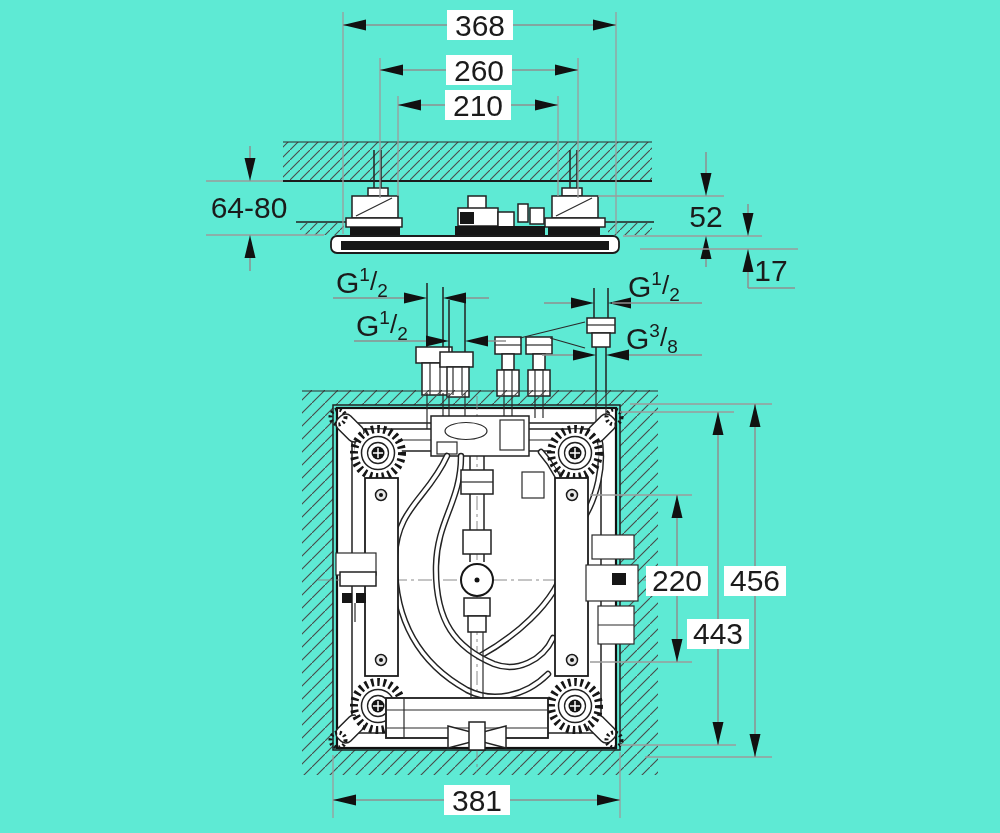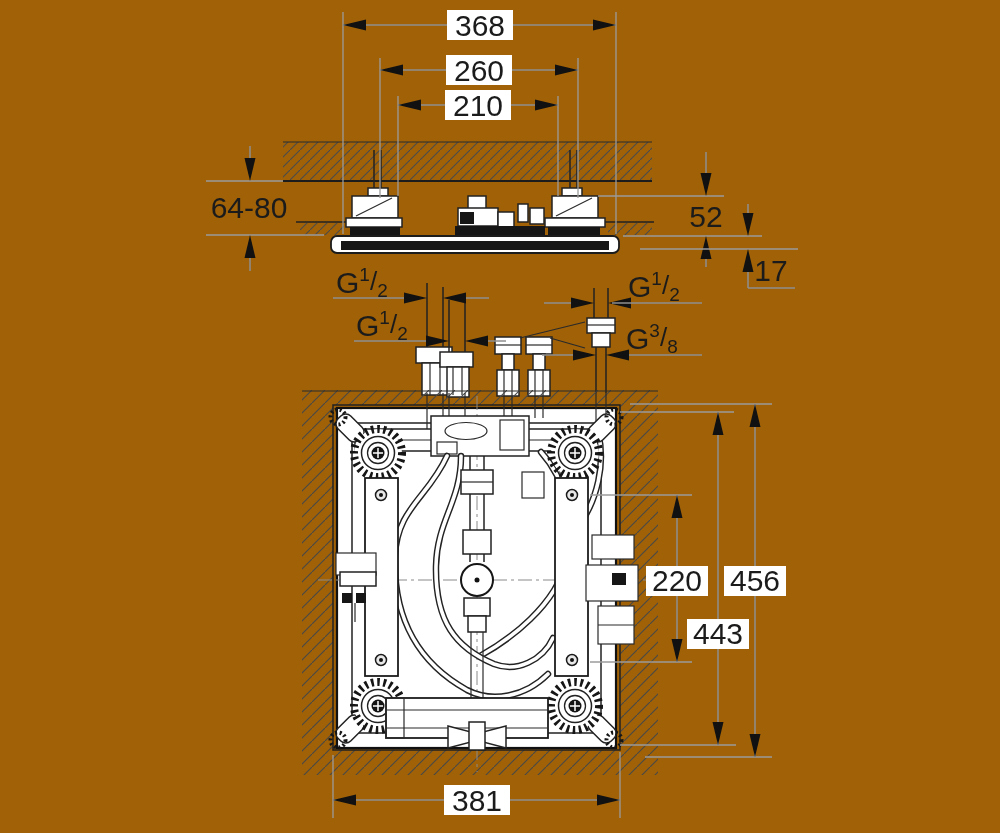--- a/index.html
+++ b/index.html
@@ -1,16 +1,16 @@
 <!DOCTYPE html>
 <html><head>
 <meta charset="utf-8">
 <style>
   html,body{margin:0;padding:0;background:#ffffff;}
-  .canvas{position:relative;width:1000px;height:833px;background:#a16207;overflow:hidden;}
+  .canvas{position:relative;width:1000px;height:833px;background:#5eead4;overflow:hidden;}
   svg{display:block;}
   text{font-family:"Liberation Sans","DejaVu Sans",sans-serif;fill:#1b1b1b;}
   .dim-text{font-size:30px;}
   .g-main{font-size:30px;}
   .g-frac{font-size:19px;}
   .g-slash{font-size:26px;}
   .ext{stroke:#9b9b9b;stroke-width:1.3;fill:none;}
   .dl{stroke:#8f8f8f;stroke-width:1.5;fill:none;}
   .s1{stroke:#2a2a2a;stroke-width:1.2;fill:none;}
   .s15{stroke:#222222;stroke-width:1.5;fill:none;}

